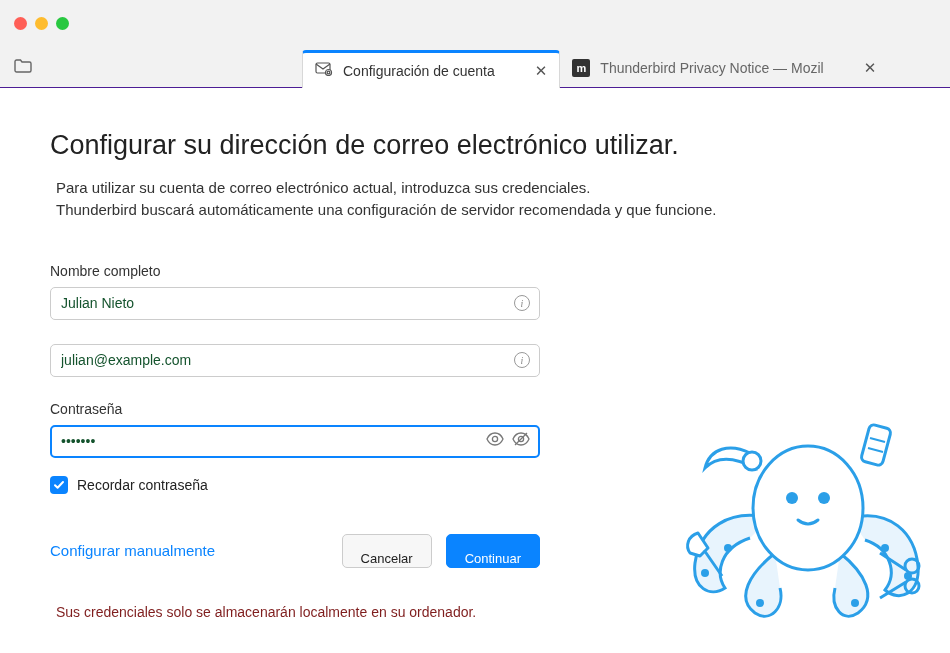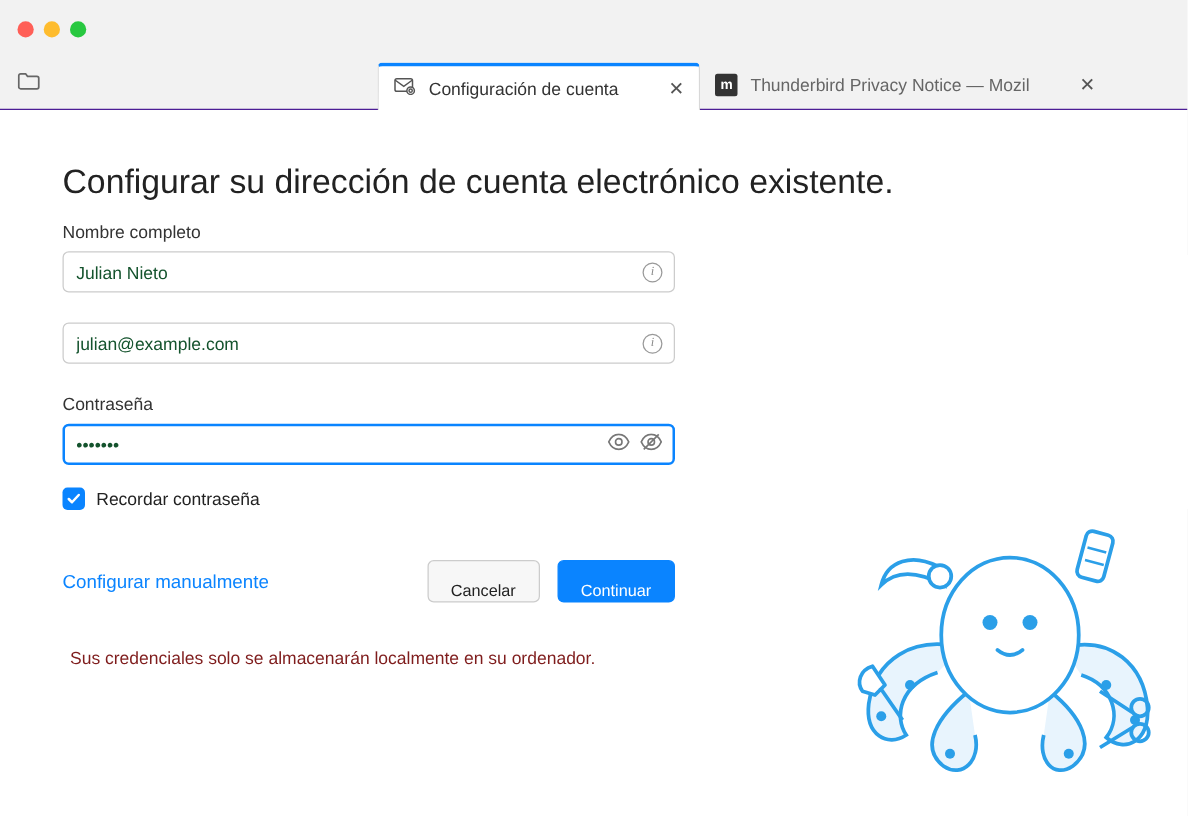--- a/index.html
+++ b/index.html
@@ -79,21 +79,25 @@
   </div>
 
   <div class="tab inactive">
     <span class="favicon">m</span>
     <span class="tab-label">Thunderbird Privacy Notice — Mozil</span>
     <span class="close">✕</span>
   </div>
 </div>
 
 <div class="content">
-  <h1 class="title">Configurar su dirección de cuenta electrónico existente.</h1>
+  <h1 class="title">Configurar su dirección de correo electrónico utilizar.</h1>
+  <div class="subtitle">
+    <div>Para utilizar su cuenta de correo electrónico actual, introduzca sus credenciales.</div>
+    <div>Thunderbird buscará automáticamente una configuración de servidor recomendada y que funcione.</div>
+  </div>
 
   <div class="form">
 
     <label class="field-label">Nombre completo</label>
     <div class="input-wrap">
       <input class="input" type="text" value="Julian Nieto" style="">
       <span class="input-icon info-icon">i</span>
     </div>
 
     <div class="input-wrap">

